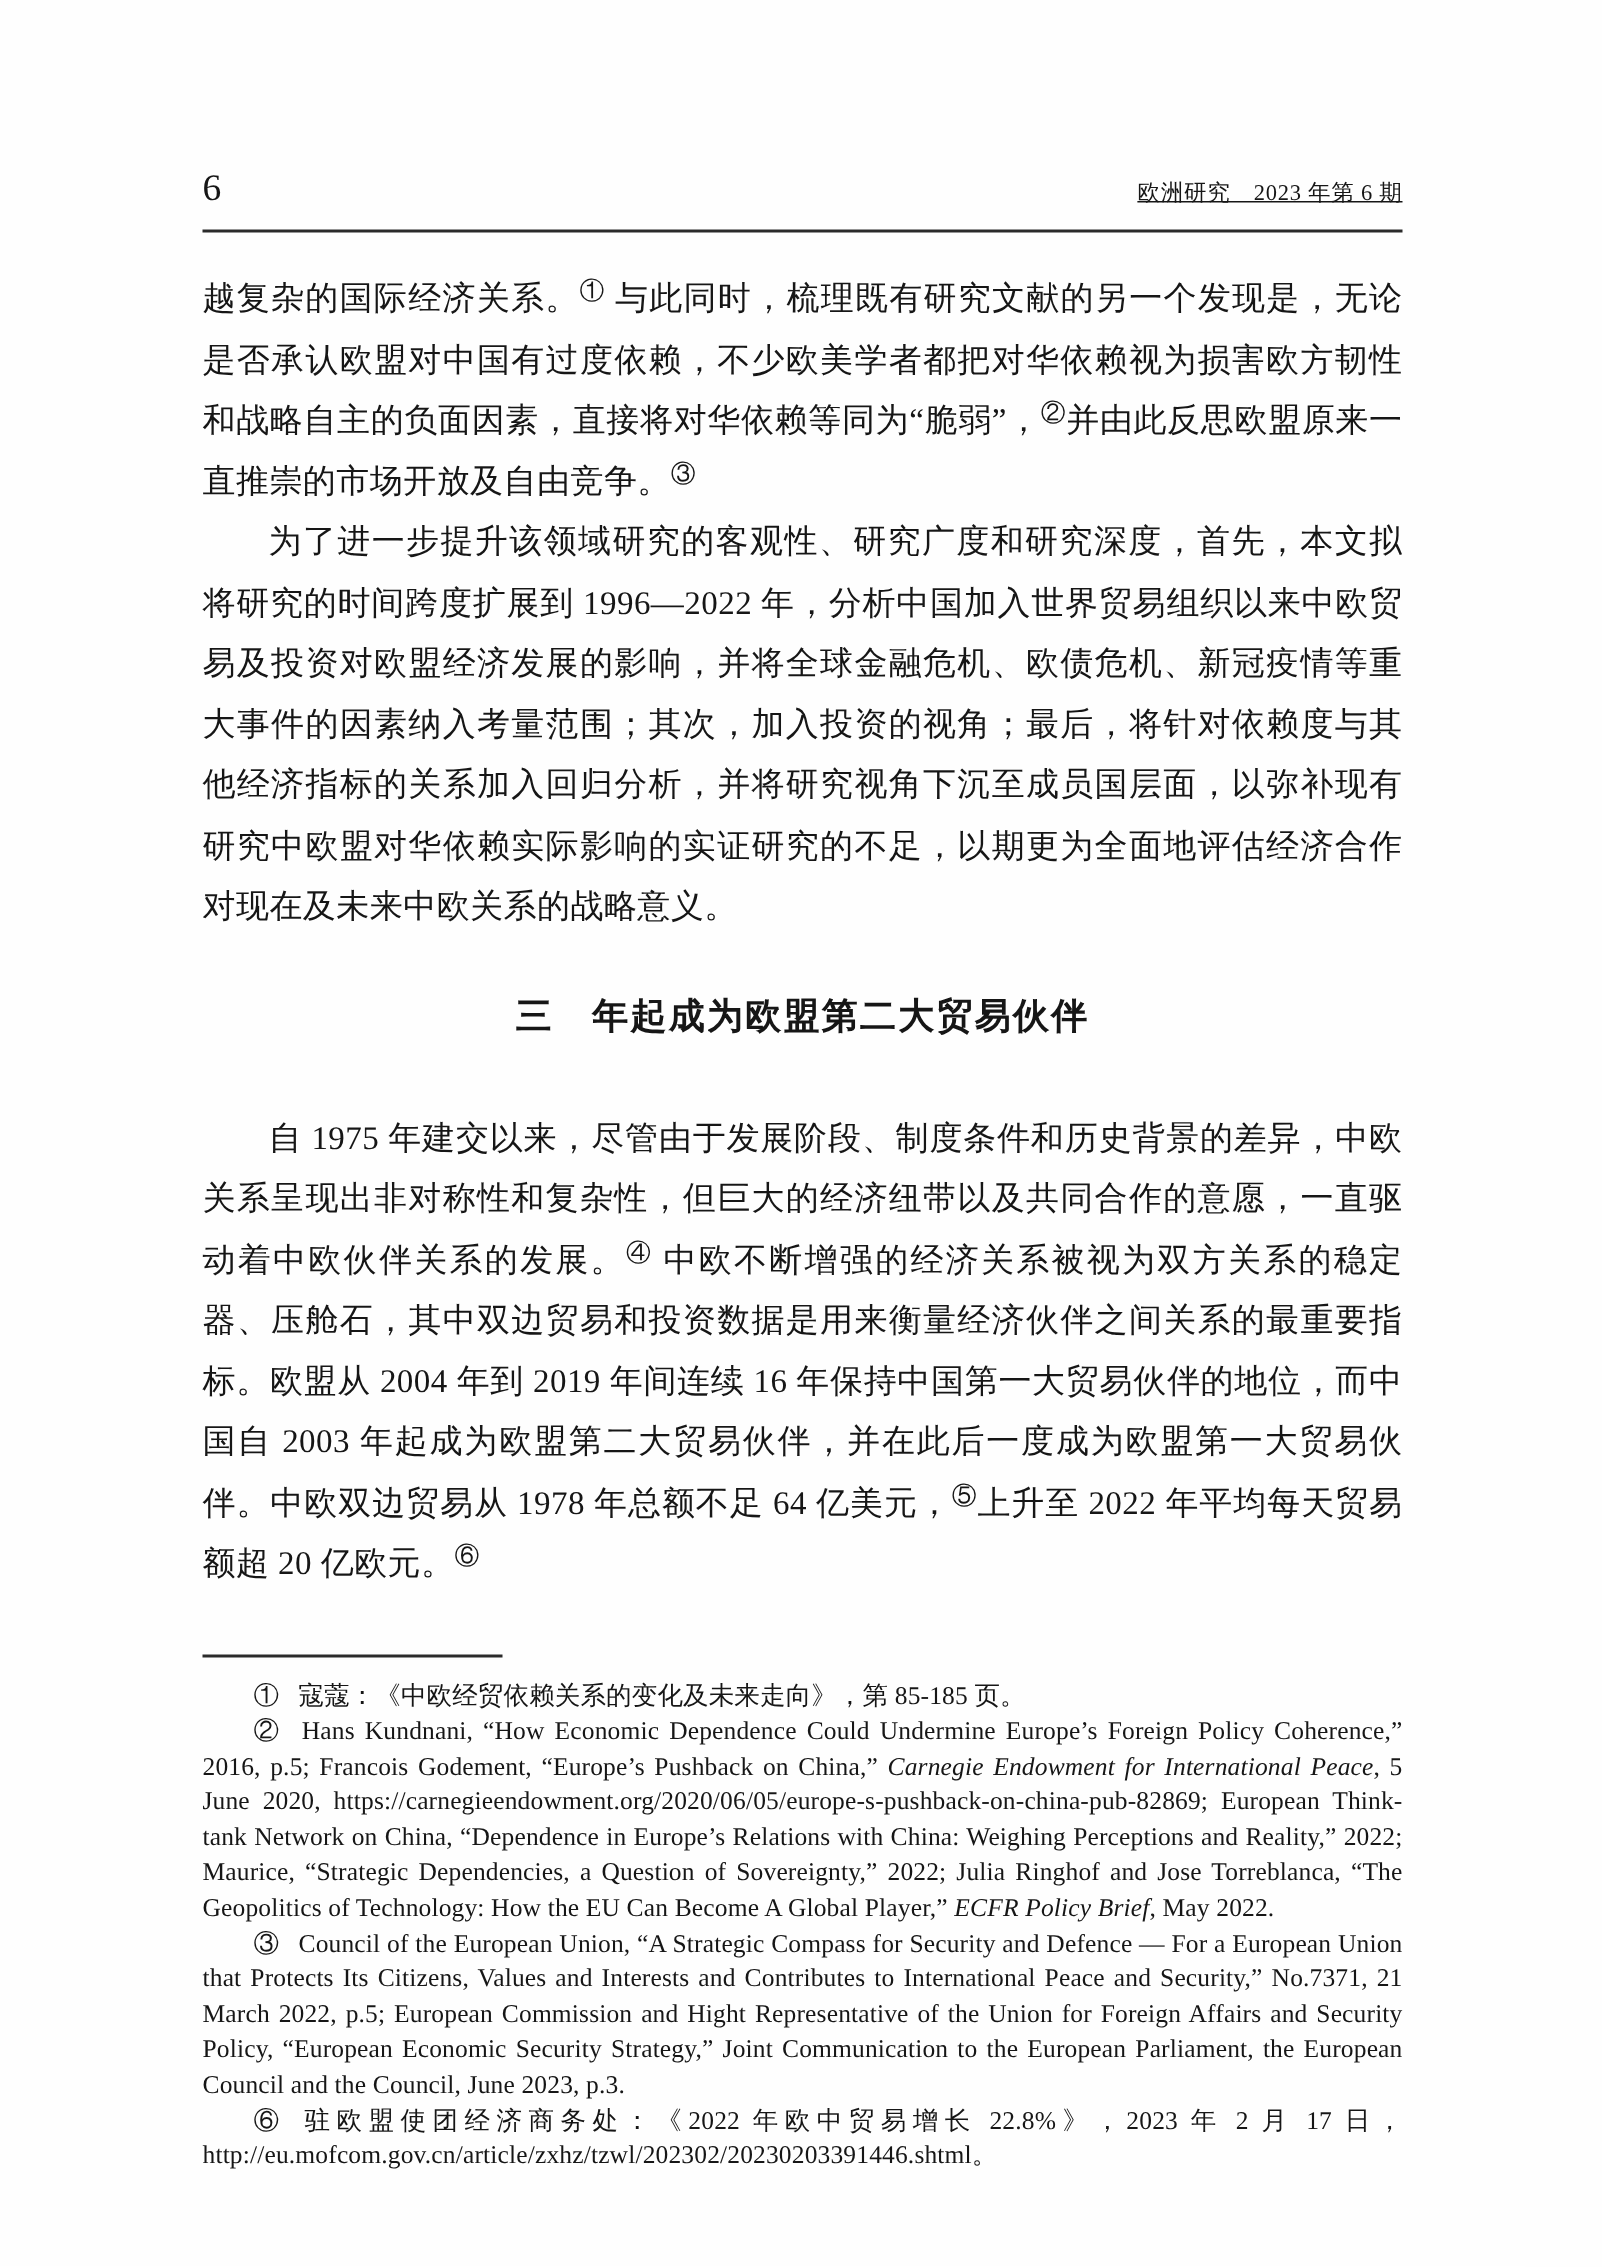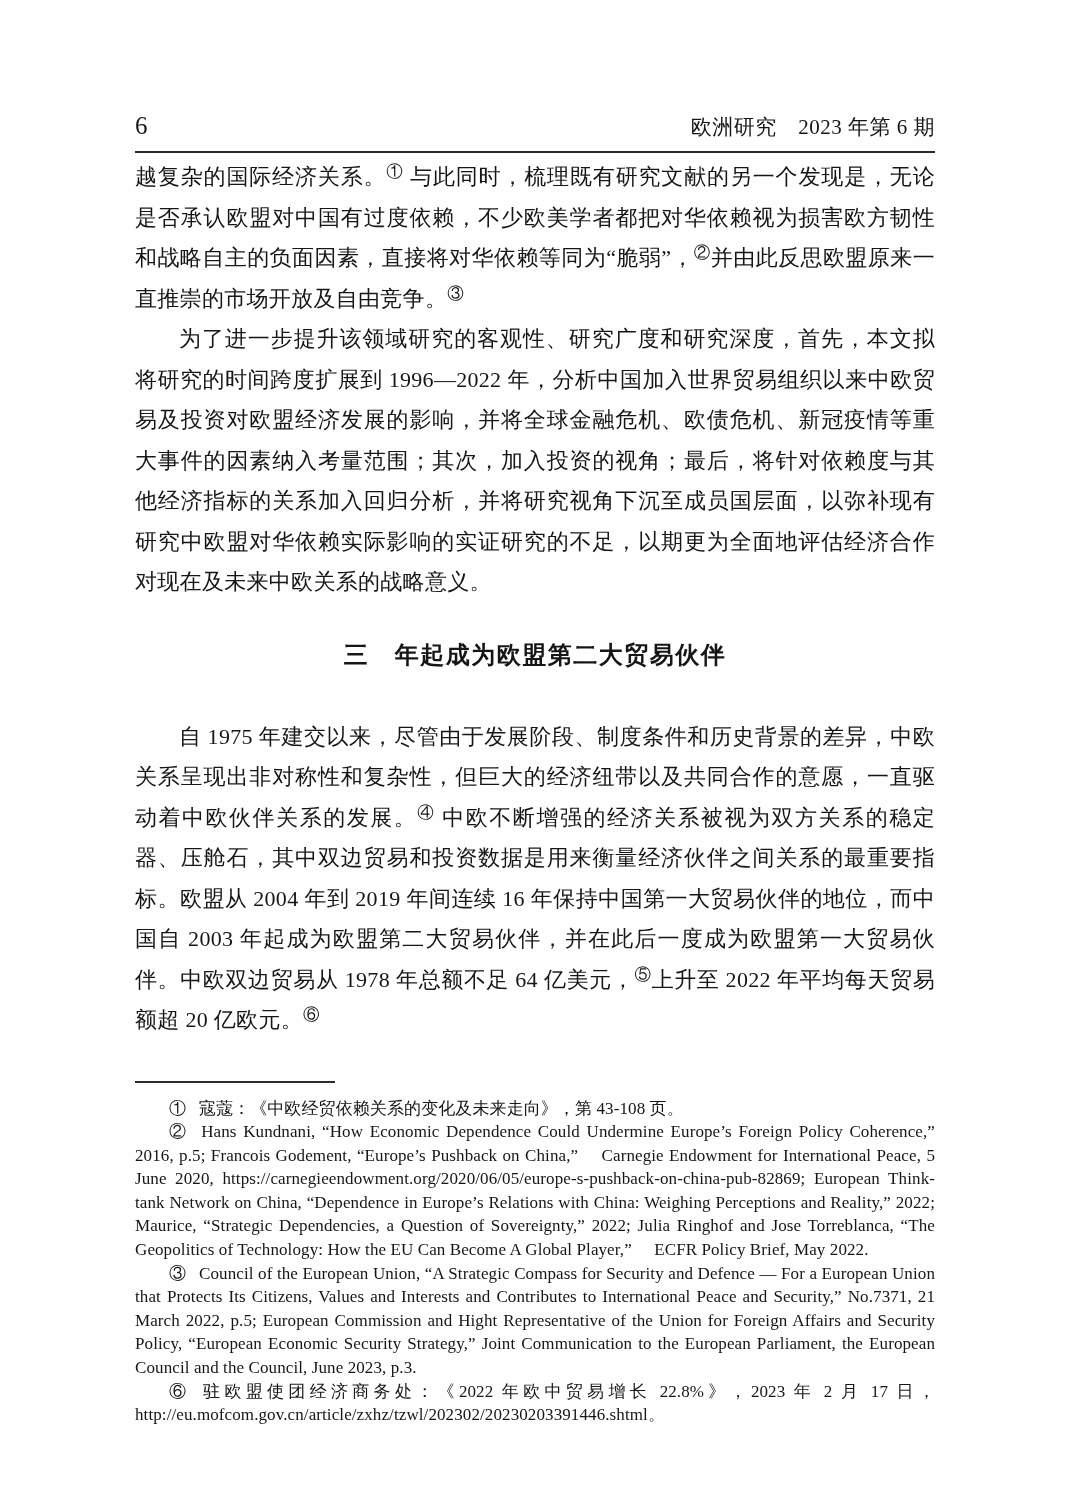--- a/index.html
+++ b/index.html
@@ -11,27 +11,27 @@
     padding:112px 133px 0 135px;
     font-family:"Liberation Serif","DejaVu Serif",serif;
     color:#161616;
     overflow:hidden;
   }
   
   .page-header{
     display:flex;justify-content:space-between;align-items:baseline;
   }
   .page-number{font-size:25px;line-height:28px;}
-  .journal-info{font-size:21px;line-height:28px;letter-spacing:0.5px;}
+  .journal-info{font-size:15px;line-height:28px;letter-spacing:0.5px;text-decoration:underline;}
   .header-rule{
     border:none;border-top:2px solid #2b2b2b;
     margin:10px 0 0 0;
   }
   
-  .article-body{padding-top:4px;}
+  .article-body{padding-top:24px;}
   .body-para{
     font-size:22px;line-height:40.5px;
     text-align:justify;
     margin:0;
     letter-spacing:0.3px;
   }
   .indent{text-indent:2em;}
   .fn-ref{
     font-size:0.75em;
     vertical-align:0.4em;
@@ -54,21 +54,21 @@
   }
   .footnote{
     font-size:17px;line-height:23.6px;
     text-align:justify;
     text-indent:2em;
     margin:0;
     overflow-wrap:break-word;
     letter-spacing:0.1px;
   }
   .fn-marker{padding-right:0.75em;}
-  .italic{margin-left:18px;}
+  .italic{font-style:italic;}
 </style>
 </head>
 <body>
 
 <div class="page">
 
   <header class="page-header">
     <span class="page-number">6</span>
     <span class="journal-info">欧洲研究　2023 年第 6 期</span>
   </header>
@@ -82,21 +82,21 @@
 
     <h2 class="section-heading">三　年起成为欧盟第二大贸易伙伴</h2>
 
     <p class="body-para indent"><span>自 1975 年建交以来，尽管由于发展阶段、制度条件和历史背景的差异，中欧关系呈现出非对称性和复杂性，但巨大的经济纽带以及共同合作的意愿，一直驱动着中欧伙伴关系的发展。</span><sup class="fn-ref">④</sup><span> 中欧不断增强的经济关系被视为双方关系的稳定器、压舱石，其中双边贸易和投资数据是用来衡量经济伙伴之间关系的最重要指标。欧盟从 2004 年到 2019 年间连续 16 年保持中国第一大贸易伙伴的地位，而中国自 2003 年起成为欧盟第二大贸易伙伴，并在此后一度成为欧盟第一大贸易伙伴。中欧双边贸易从 1978 年总额不足 64 亿美元，</span><sup class="fn-ref">⑤</sup><span>上升至 2022 年平均每天贸易额超 20 亿欧元。</span><sup class="fn-ref">⑥</sup></p>
 
   </main>
 
   <footer class="footnotes">
     <div class="fn-divider"></div>
 
-    <p class="footnote"><span class="fn-marker">①</span><span>寇蔻：《中欧经贸依赖关系的变化及未来走向》，第 43-108 页。</span></p>
+    <p class="footnote"><span class="fn-marker">①</span><span>寇蔻：《中欧经贸依赖关系的变化及未来走向》，第 85-185 页。</span></p>
 
     <p class="footnote"><span class="fn-marker">②</span><span>Hans Kundnani, “How Economic Dependence Could Undermine Europe’s Foreign Policy Coherence,” 2016, p.5; Francois Godement, “Europe’s Pushback on China,” </span><span class="italic">Carnegie Endowment for International Peace</span><span>, 5 June 2020, https://carnegieendowment.org/2020/06/05/europe-s-pushback-on-china-pub-82869; European Think-tank Network on China, “Dependence in Europe’s Relations with China: Weighing Perceptions and Reality,” 2022; Maurice, “Strategic Dependencies, a Question of Sovereignty,” 2022; Julia Ringhof and Jose Torreblanca, “The Geopolitics of Technology: How the EU Can Become A Global Player,” </span><span class="italic">ECFR Policy Brief</span><span>, May 2022.</span></p>
 
     <p class="footnote"><span class="fn-marker">③</span><span>Council of the European Union, “A Strategic Compass for Security and Defence — For a European Union that Protects Its Citizens, Values and Interests and Contributes to International Peace and Security,” No.7371, 21 March 2022, p.5; European Commission and Hight Representative of the Union for Foreign Affairs and Security Policy, “European Economic Security Strategy,” Joint Communication to the European Parliament, the European Council and the Council, June 2023, p.3.</span></p>
 
 
 
     <p class="footnote"><span class="fn-marker">⑥</span><span>驻欧盟使团经济商务处：《2022 年欧中贸易增长 22.8%》，2023 年 2 月 17 日，http://eu.mofcom.gov.cn/article/zxhz/tzwl/202302/20230203391446.shtml。</span></p>
 
   </footer>

